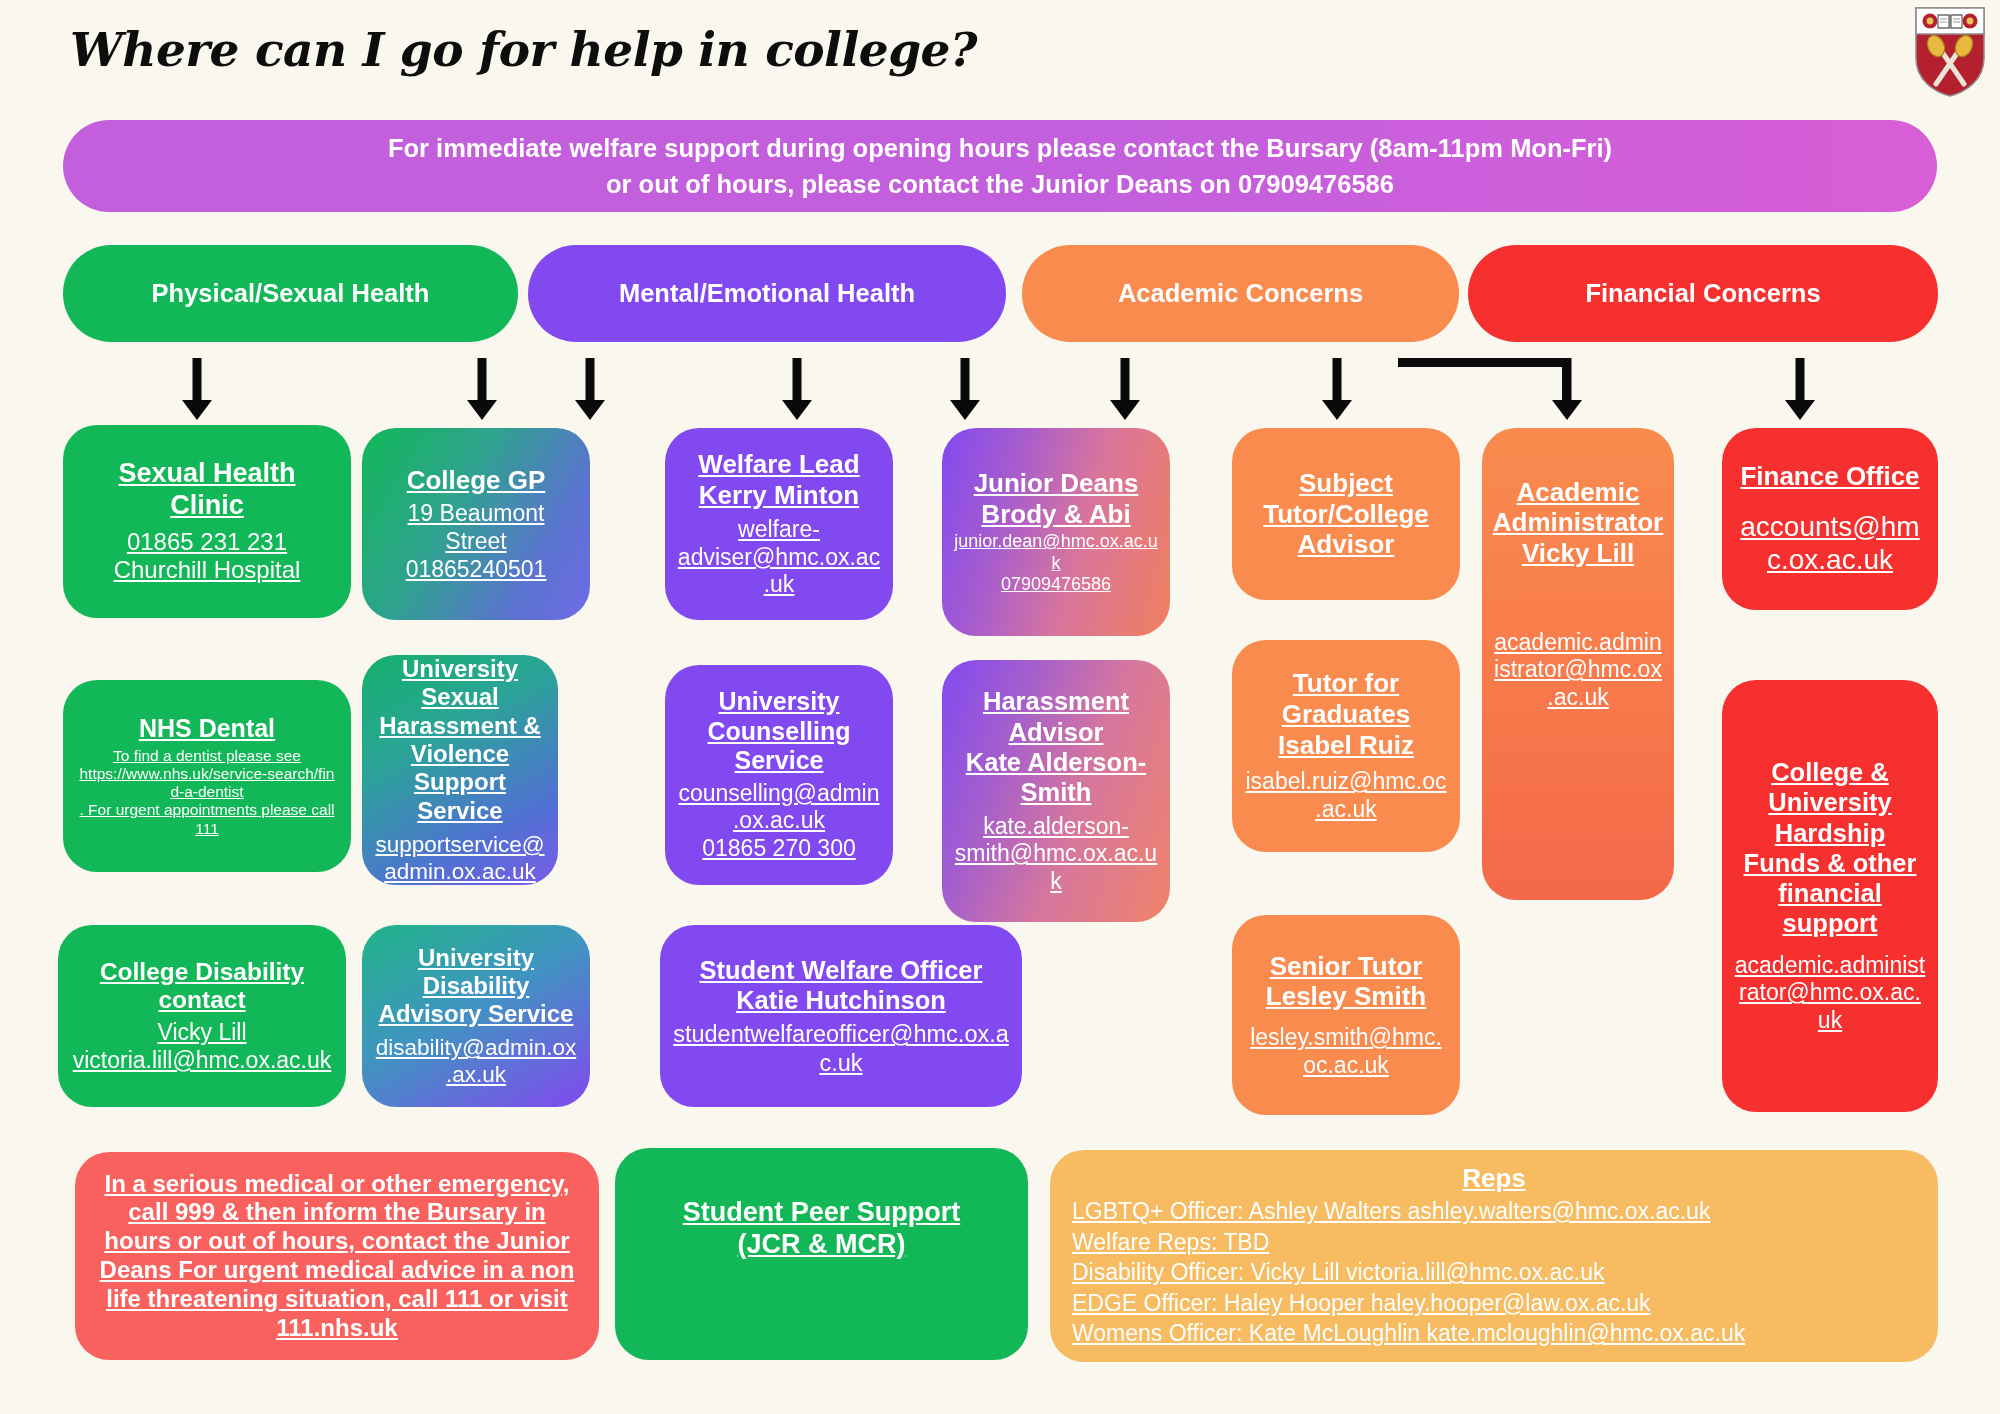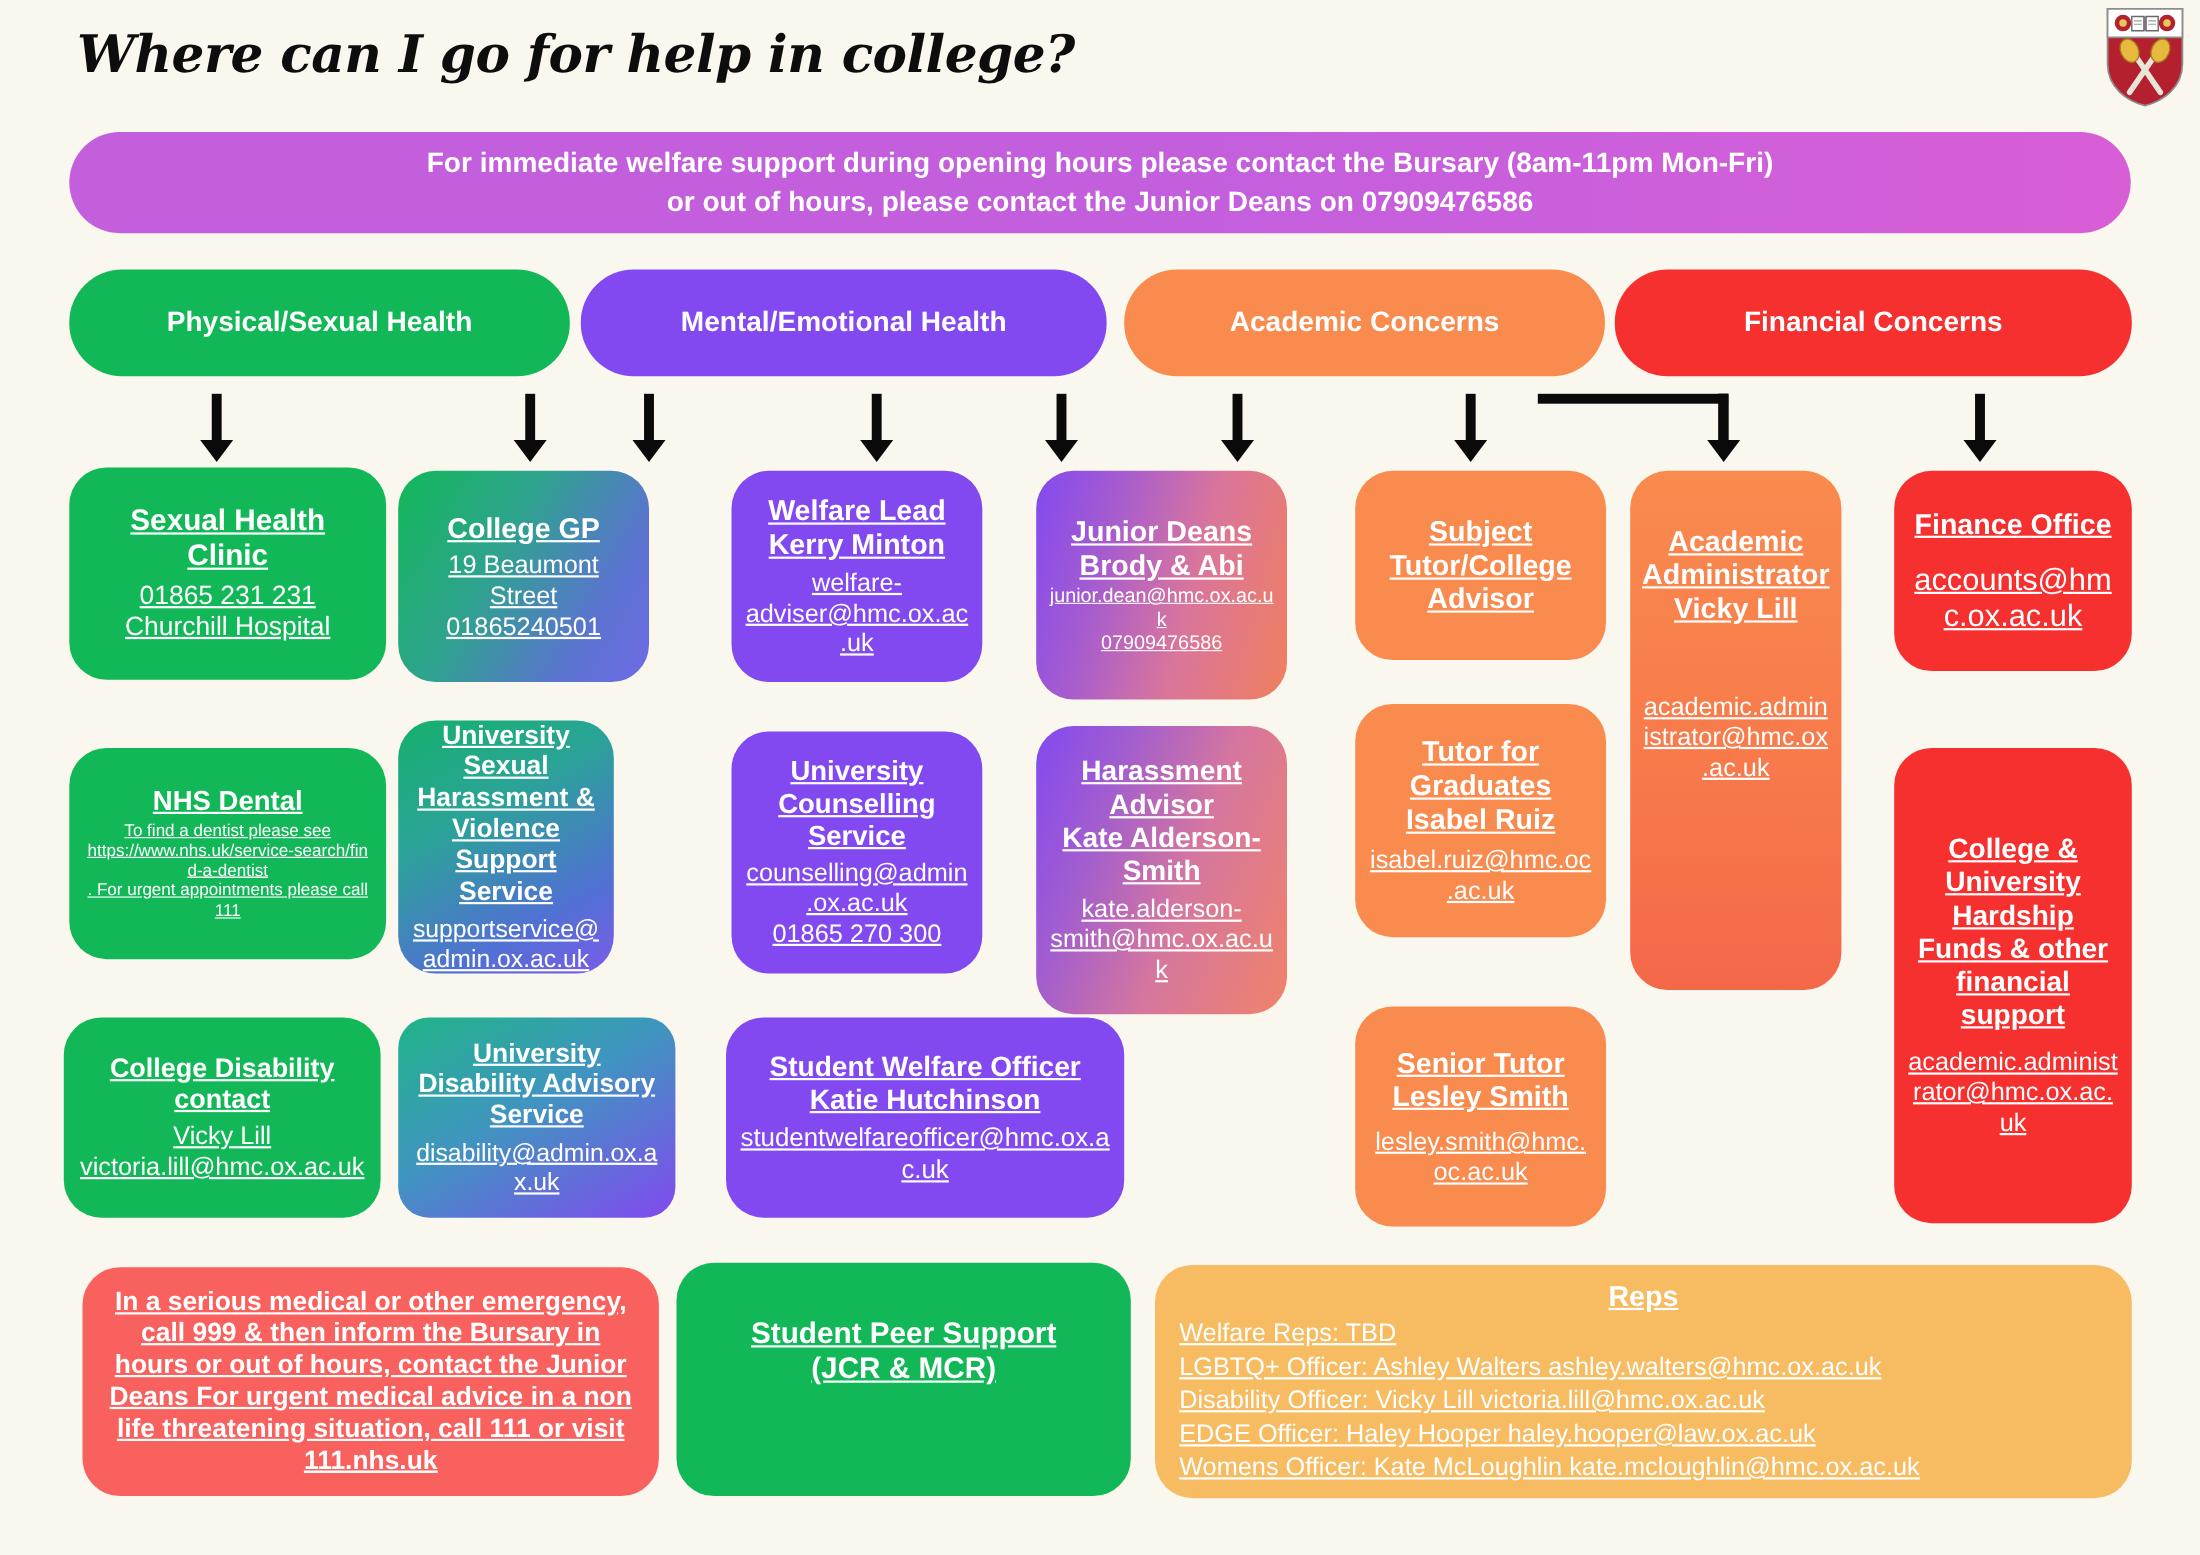--- a/index.html
+++ b/index.html
@@ -258,21 +258,21 @@
     <div class="hd" style="font-size:26px;">College GP</div>
     <div class="bd" style="font-size:23px; white-space:pre-line; margin-top:5px;">19 Beaumont Street
 01865240501</div>
   </div>
 
   <div class="card" style="left:362px; top:655px; width:196px; height:230px; background:linear-gradient(150deg,#15b06c 0%,#2aa497 35%,#5170d4 75%,#7a5ce8 100%);">
     <div class="hd" style="font-size:24px;">University Sexual Harassment &amp; Violence Support Service</div>
     <div class="bd" style="font-size:22.5px; margin-top:6px; word-break:break-word;">supportservice@admin.ox.ac.uk</div>
   </div>
 
-  <div class="card" style="left:362px; top:925px; width:252px; height:182px; background:linear-gradient(150deg,#20b487 0%,#3f95c0 45%,#8249f0 100%);border-radius:28px;">
+  <div class="card" style="left:362px; top:925px; width:228px; height:182px; background:linear-gradient(150deg,#20b487 0%,#3f95c0 45%,#8249f0 100%);">
     <div class="hd" style="font-size:24px;">University Disability Advisory Service</div>
     <div class="bd" style="font-size:22.5px; margin-top:6px; word-break:break-word;">disability@admin.ox.ax.uk</div>
   </div>
 
   <div class="card" style="left:665px; top:428px; width:228px; height:192px; background:#8249f0;">
     <div class="hd" style="font-size:26px; white-space:pre-line;">Welfare Lead
 Kerry Minton</div>
     <div class="bd" style="font-size:23px; margin-top:6px; word-break:break-word;">welfare-adviser@hmc.ox.ac.uk</div>
   </div>
 
@@ -338,21 +338,21 @@
   </div>
 
   <div class="card" style="left:615px; top:1148px; width:413px; height:212px; background:#12b858;">
     <div class="hd" style="font-size:27px; white-space:pre-line; margin-top:-50px;">Student Peer Support
 (JCR &amp; MCR)</div>
   </div>
 
   <div class="card" style="left:1050px; top:1150px; width:888px; height:212px; background:#f7bc62; align-items:stretch; padding:12px 22px;">
     <div style="font-size:26px; font-weight:700; text-align:center;">Reps</div>
     <div style="font-size:23px; line-height:1.33; text-align:left; margin-top:2px;">
+      <div>LGBTQ+ Officer: Ashley Walters ashley.walters@hmc.ox.ac.uk</div>
       <div>Welfare Reps: TBD</div>
-      <div>LGBTQ+ Officer: Ashley Walters ashley.walters@hmc.ox.ac.uk</div>
       <div>Disability Officer: Vicky Lill victoria.lill@hmc.ox.ac.uk</div>
       <div>EDGE Officer: Haley Hooper haley.hooper@law.ox.ac.uk</div>
       <div>Womens Officer: Kate McLoughlin kate.mcloughlin@hmc.ox.ac.uk</div>
     </div>
   </div>
 
 </div>
 
 </body></html>

